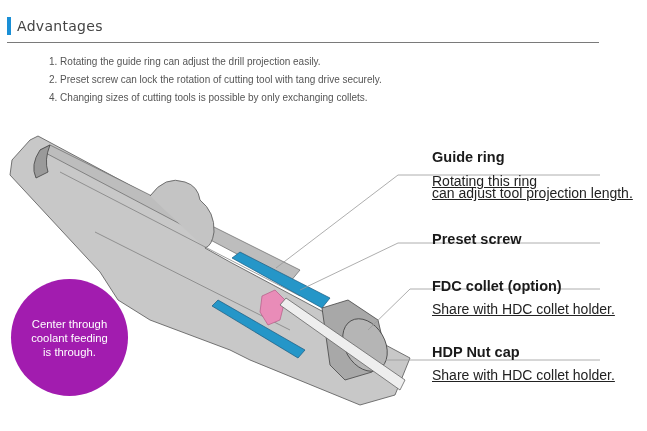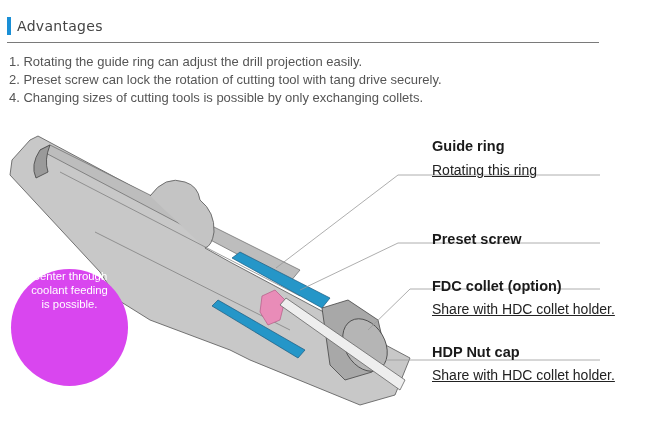--- a/index.html
+++ b/index.html
@@ -2,26 +2,26 @@
 <html><head>
 <meta charset="utf-8">
 <style>
   html,body{margin:0;padding:0;background:#ffffff;}
   body{width:647px;height:431px;position:relative;overflow:hidden;font-family:"Liberation Sans",sans-serif;}
   .hdr{position:absolute;left:7px;top:16px;height:20px;display:flex;align-items:center;}
   .hdr-bar{width:4px;height:18px;background:#1a8fd6;margin-right:6px;}
   .hdr-title{font-family:"DejaVu Sans",sans-serif;font-size:14px;color:#444;letter-spacing:0.3px;}
   .hdr-rule{position:absolute;left:7px;top:42px;width:592px;height:1px;background:#7a7a7a;}
   .adv-list{position:absolute;left:9px;top:53px;margin:0;padding:0;list-style:none;}
-  .adv-list li{font-size:13px;color:#555;line-height:18.2px;white-space:nowrap;}
+  .adv-list li{font-size:10px;color:#555;line-height:18.2px;white-space:nowrap;margin-left:40px;}
   svg.drawing{position:absolute;left:0;top:0;}
   .callout{position:absolute;left:432px;}
   .c-title{font-size:14.5px;font-weight:bold;color:#1a1a1a;white-space:nowrap;}
   .c-desc{font-size:14px;color:#222;line-height:12px;white-space:nowrap;text-decoration:underline;}
-  .bubble{position:absolute;left:11px;top:269px;width:117px;height:117px;border-radius:50%;background:#d946ef;display:flex;justify-content:center;text-align:center;}
+  .bubble{position:absolute;left:11px;top:279px;width:117px;height:117px;border-radius:50%;background:#a21caf;display:flex;align-items:center;justify-content:center;text-align:center;}
   .bubble-text{color:#fff;font-size:11.3px;line-height:14px;width:100px;}
 </style>
 </head>
 <body>
 
 <div class="hdr">
   <div class="hdr-bar"></div>
   <div class="hdr-title">Advantages</div>
 </div>
 <div class="hdr-rule"></div>
@@ -64,24 +64,25 @@
   </g>
 
   <g stroke="#999" stroke-width="0.8" fill="none">
     <polyline points="276,268 398,175 600,175"></polyline>
     <polyline points="300,290 398,243 600,243"></polyline>
     <polyline points="368,330 410,289 600,289"></polyline>
     <polyline points="385,360 600,360"></polyline>
   </g>
 </svg>
 
-<div class="callout" style="top:138px;">
+<div class="callout" style="top:149px;">
   <div class="c-title">Guide ring</div>
   <div style="height:10px"></div>
   <div class="c-desc">Rotating this ring</div>
+  <div class="c-desc">can adjust tool projection length.</div>
 </div>
 
 <div class="callout" style="top:231px;">
   <div class="c-title">Preset screw</div>
 </div>
 
 <div class="callout" style="top:278px;">
   <div class="c-title">FDC collet (option)</div>
   <div style="height:9px"></div>
   <div class="c-desc">Share with HDC collet holder.</div>
@@ -90,15 +91,15 @@
 <div class="callout" style="top:344px;">
   <div class="c-title">HDP Nut cap</div>
   <div style="height:9px"></div>
   <div class="c-desc">Share with HDC collet holder.</div>
 </div>
 
 <div class="bubble">
   <div class="bubble-text">
     <div>Center through</div>
     <div>coolant feeding</div>
-    <div>is possible.</div>
+    <div>is through.</div>
   </div>
 </div>
 
 </body></html>

